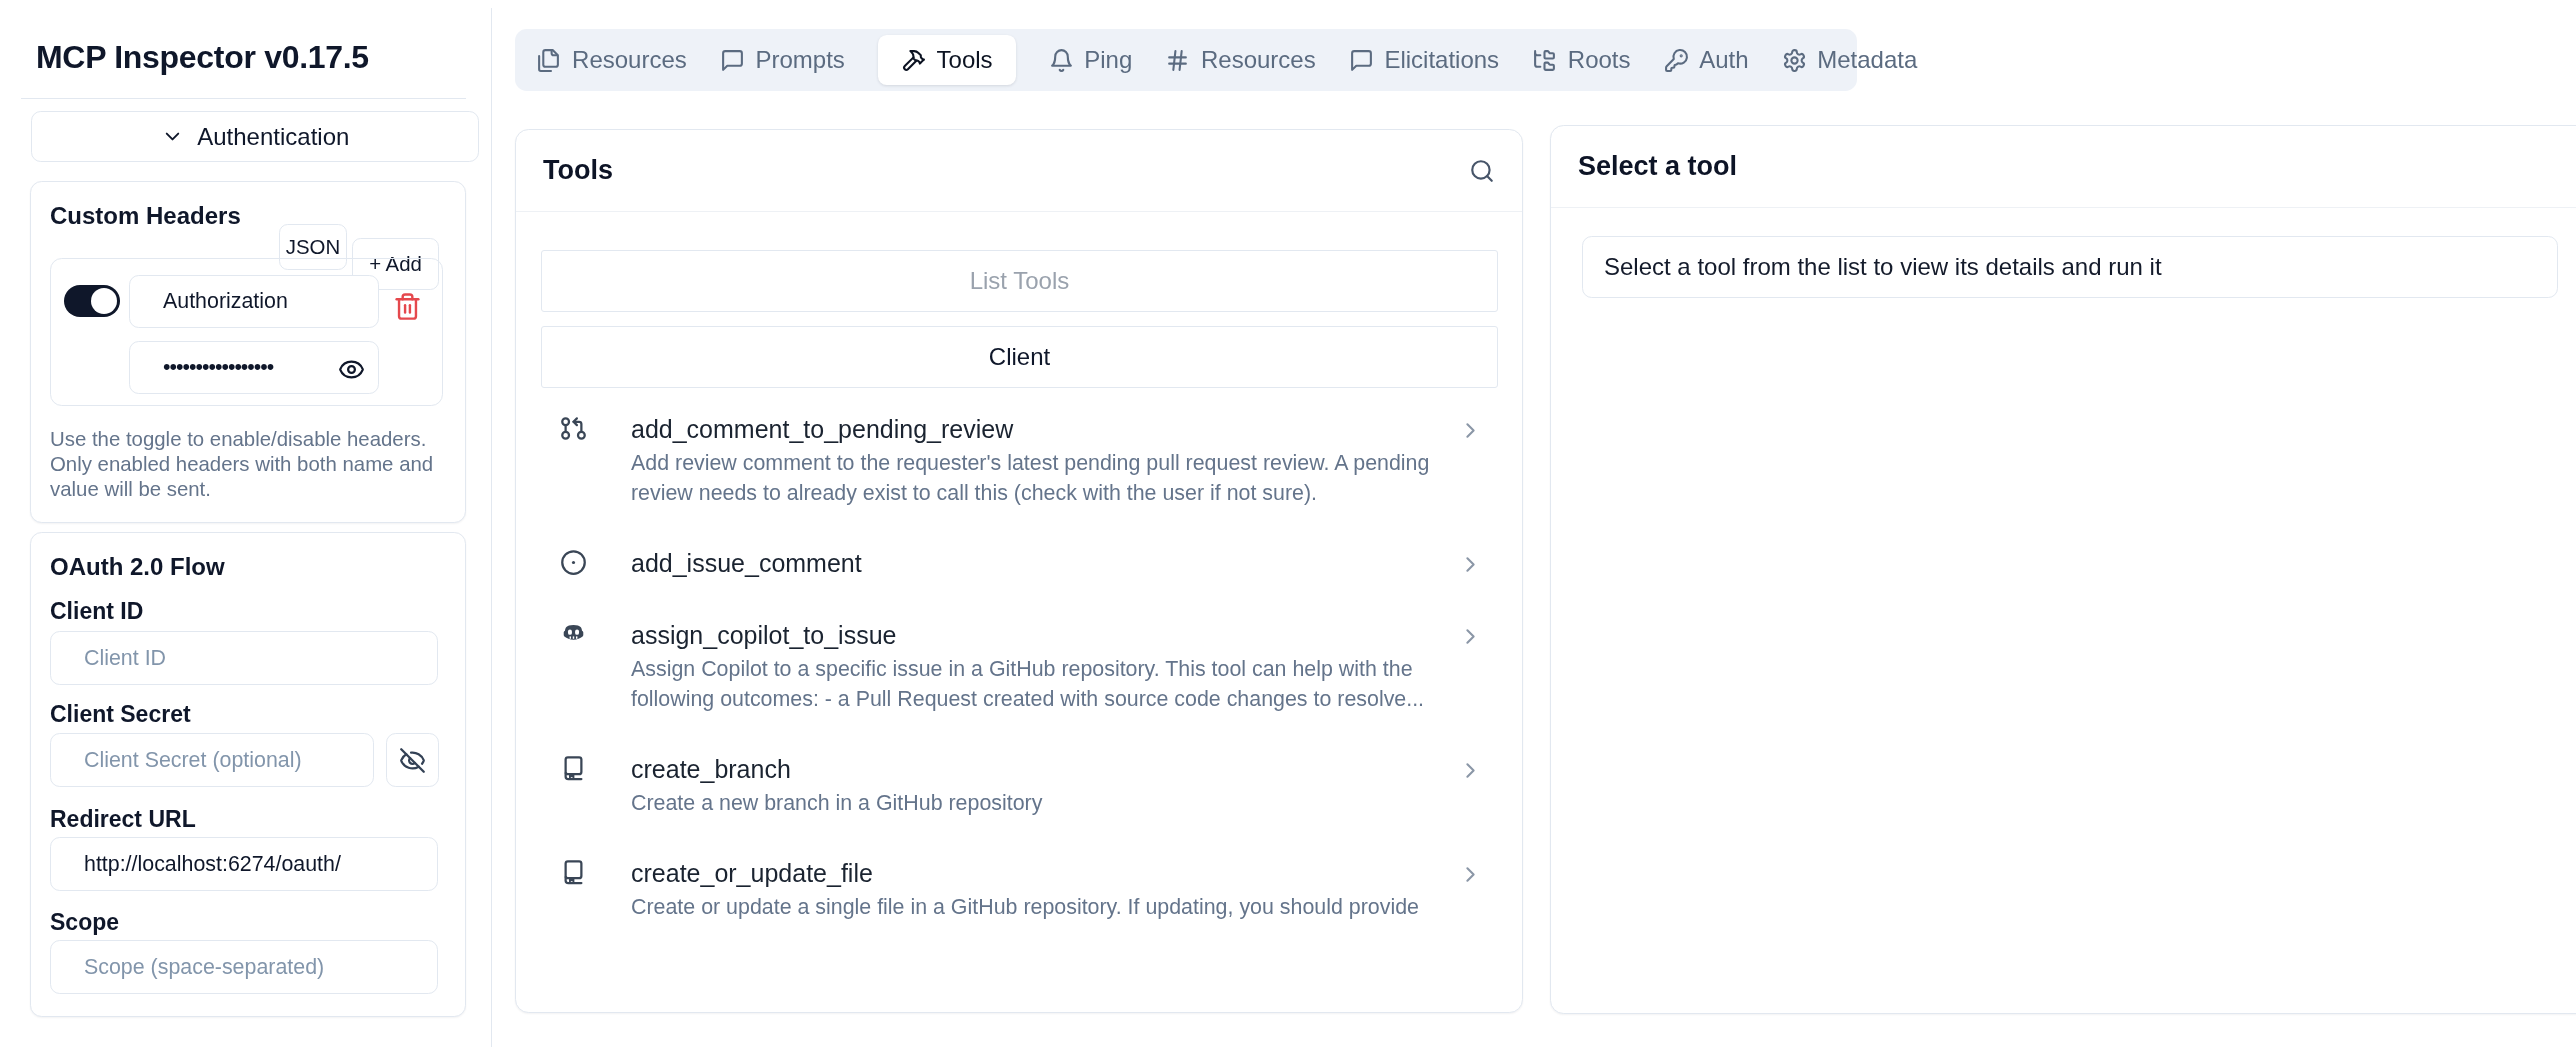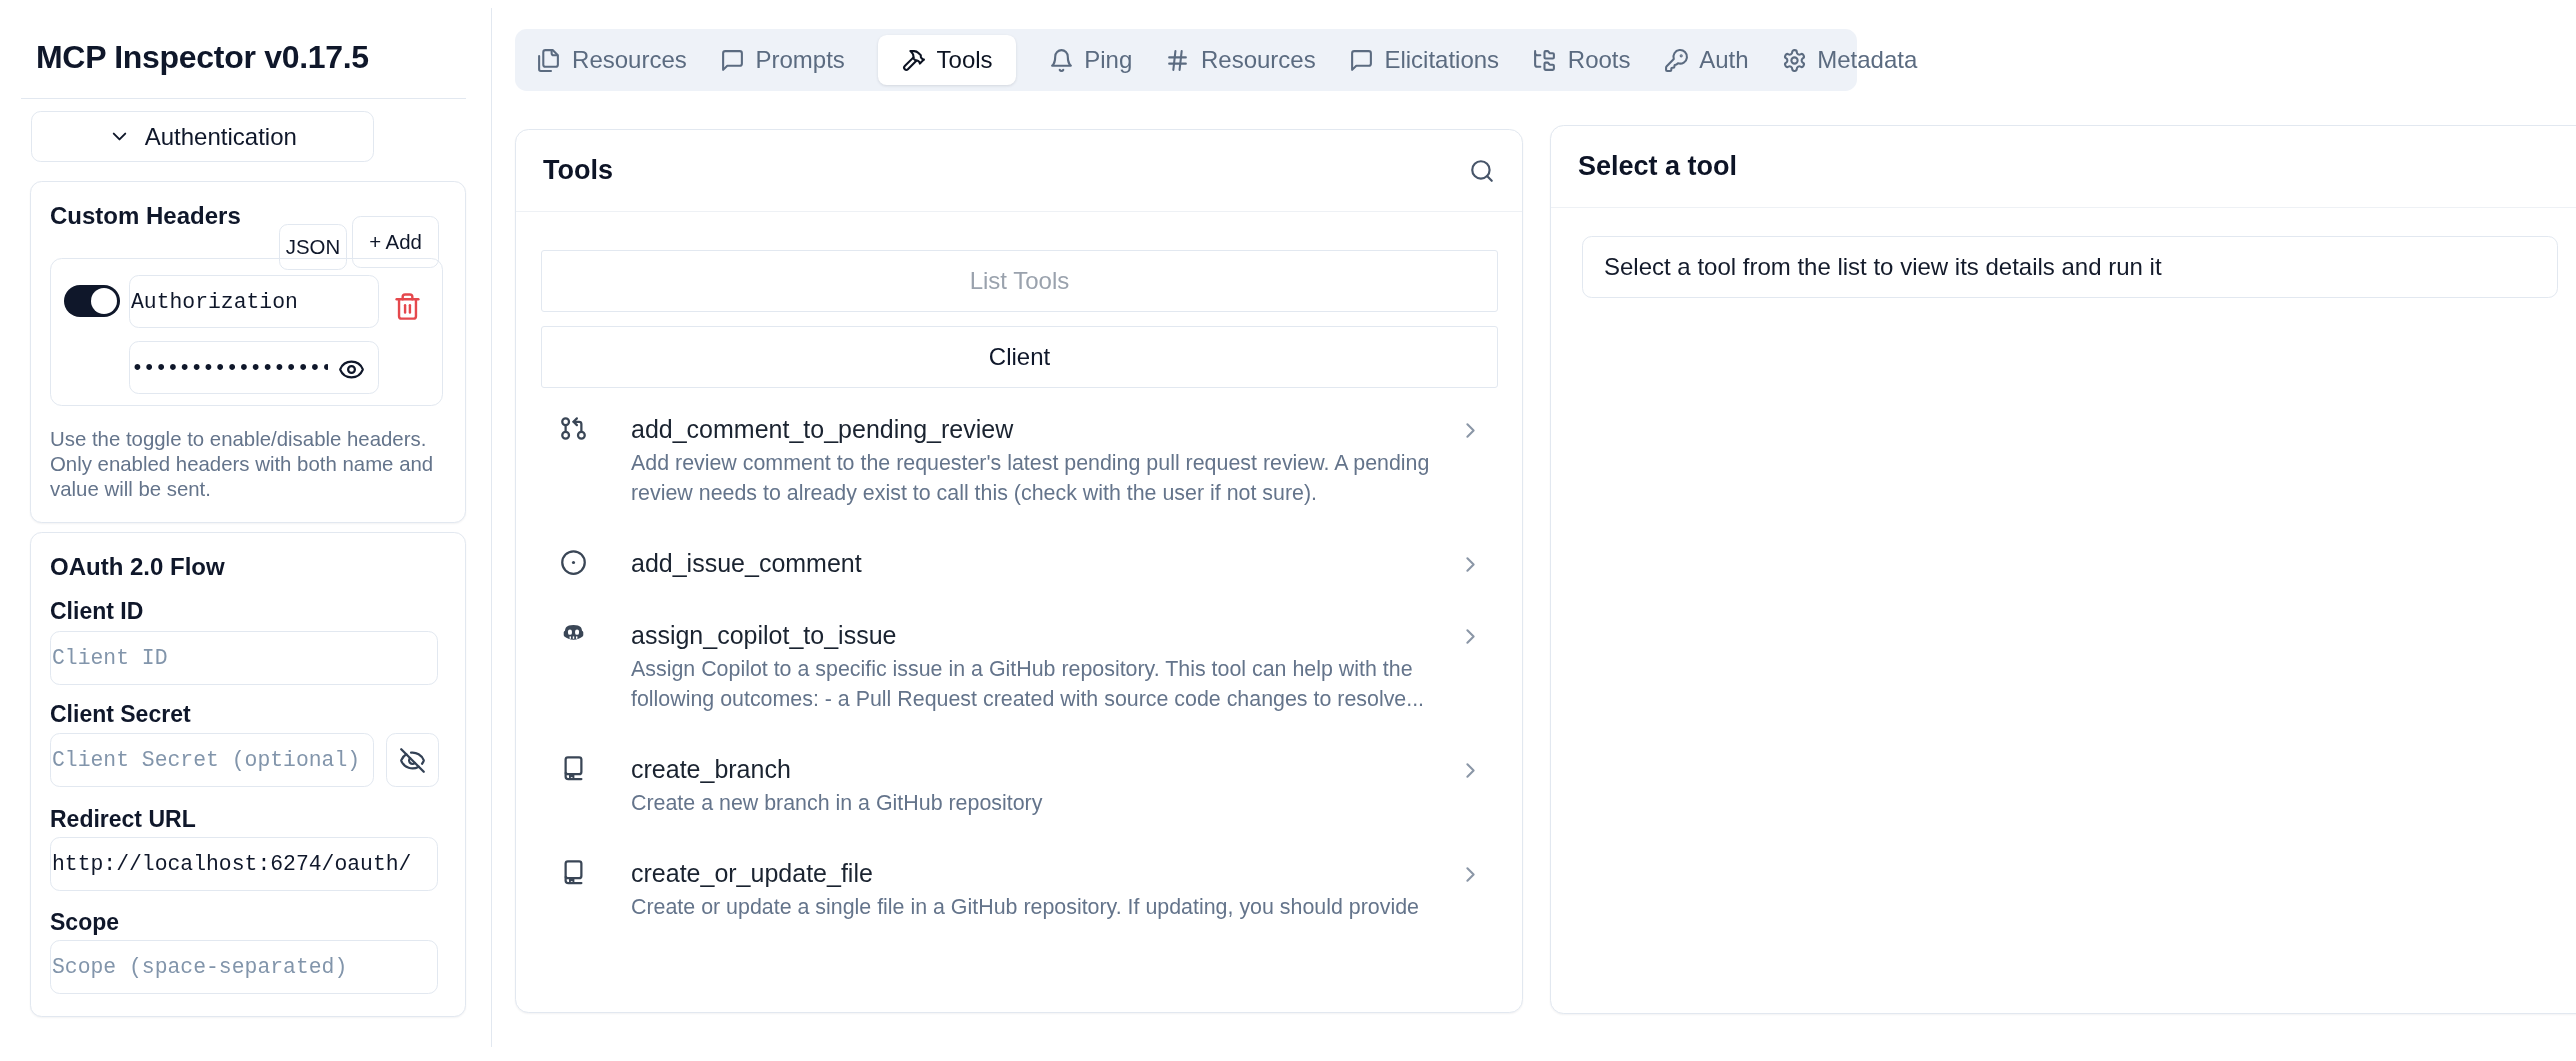--- a/index.html
+++ b/index.html
@@ -3,39 +3,39 @@
 <meta charset="utf-8">
 <style>
   * { margin:0; padding:0; box-sizing:border-box; }
   html,body { width:2576px; height:1061px; overflow:hidden; background:#fff;
     font-family:"Liberation Sans", sans-serif; color:#0f172a; }
   .abs { position:absolute; }
 
   
   #app-title { left:36px; top:39px; font-size:32px; font-weight:700; letter-spacing:-0.3px; }
   #sidebar-divider { left:21.4px; top:98px; width:445px; height:1px; background:#e2e8f0; }
-  #auth-collapse { left:31px; top:111px; width:343px; height:51px; border:1px solid #e2e8f0;
+  #auth-collapse { left:31px; top:111px; width:448px; height:51px; border:1px solid #e2e8f0;
     border-radius:9.7px; background:#fff; display:flex; align-items:center; justify-content:center;
     gap:13.6px; font-size:24px; color:#0f172a; cursor:pointer; }
   .card { border:1px solid #e2e8f0; border-radius:11.7px; background:#fff;
     box-shadow:0 1px 1.9px rgba(15,23,42,.05); }
   #headers-card { left:30px; top:181px; width:436px; height:342px; }
   #headers-title { left:50px; top:202px; font-size:24px; font-weight:700; }
   .small-btn { border:1px solid #e2e8f0; border-radius:8.7px; background:#fff; font-size:20.4px;
     font-weight:500; color:#0f172a; display:flex; align-items:center; justify-content:center; cursor:pointer;margin-top:30px; }
   #json-btn { left:279px; top:194px; width:68px; height:46px; }
-  #add-btn { left:352px; top:186px; width:87px; height:52px; }
+  #add-btn { left:352px; top:208px; width:87px; height:52px; }
   #header-row-card { left:50px; top:258px; width:393px; height:148px; border:1px solid #e2e8f0; border-radius:11.7px; }
   #header-toggle { left:64px; top:285px; width:56px; height:32px; border-radius:16.5px;
     background:#0f172a; cursor:pointer; }
   #header-toggle .knob { position:absolute; right:2.9px; top:2.9px; width:26px; height:26px;
     border-radius:50%; background:#fff; }
-  .mono-input { font-family:Liberation Mono, monospace; font-size:21.4px;
+  .mono-input { font-family:Liberation Sans, sans-serif; font-size:21.4px;
     color:#0f172a; border:1px solid #e2e8f0; border-radius:9.7px; background:#fff;
-    padding:0 1px; outline:none; }
+    padding:0 33px; outline:none; }
   .mono-input::placeholder { color:#8295ab; }
   #header-name-input { left:129px; top:275px; width:250px; height:53px; }
   #delete-header-btn { left:393px; top:291px; width:31px; height:31px; background:none; border:none;
     color:#e5484d; cursor:pointer; }
   #header-value-wrap { left:129px; top:341px; width:250px; height:53px; }
   #header-value-input { width:250px; height:53px; letter-spacing:-1px; padding-right:50px; }
   #value-eye-btn { right:11.7px; top:13.6px; width:29px; height:29px; border:none; background:none;
     color:#0f172a; cursor:pointer; }
   #headers-help { left:50px; top:427px; width:386px; font-size:20.4px; line-height:25px; color:#64748b; }
 

